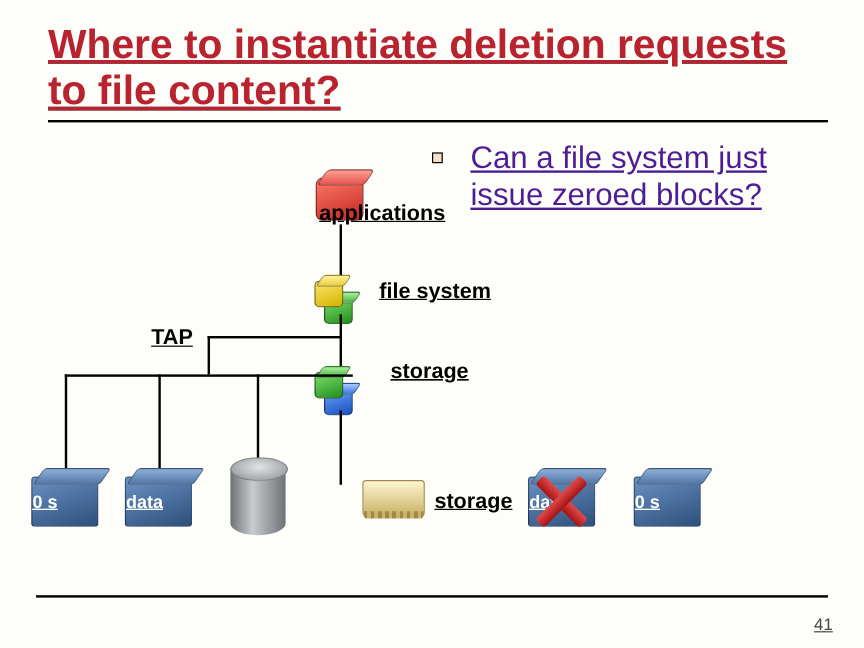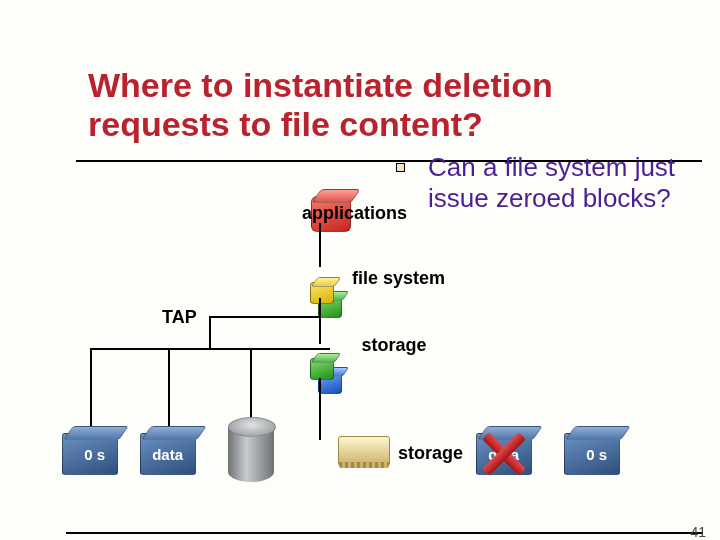--- a/index.html
+++ b/index.html
@@ -1,15 +1,15 @@
 <!DOCTYPE html>
 <html><head>
 <meta charset="utf-8">
 <style>
-  * { box-sizing: border-box; margin: 12px; padding: 0; }
+  * { box-sizing: border-box; margin: 0; padding: 0; text-decoration: underline; }
   body {
     width: 720px;
     height: 540px;
     background: #fdfdf9;
     font-family: Arial, Helvetica, sans-serif;
     position: relative;
     overflow: hidden;
   }
   .title-wrap {
     position: absolute;
@@ -103,21 +103,21 @@
   .slab {
     position: absolute;
     width: 56px;
     height: 42px;
     background: linear-gradient(160deg,#6a92c4,#2e4f7b);
     color: #fff;
     font-weight: bold;
     font-size: 15px;
     display: flex;
     align-items: center;
-    justify-content: flex-end;
+    justify-content: flex-start;
     border: 1px solid rgba(0,0,0,.3);
     border-radius: 3px;
   }
   .slab::before {
     content:"";
     position:absolute;
     left:5px; top:-8px;
     width:54px; height:12px;
     background: linear-gradient(#8eaed6,#5278a8);
     border:1px solid rgba(0,0,0,.3);

